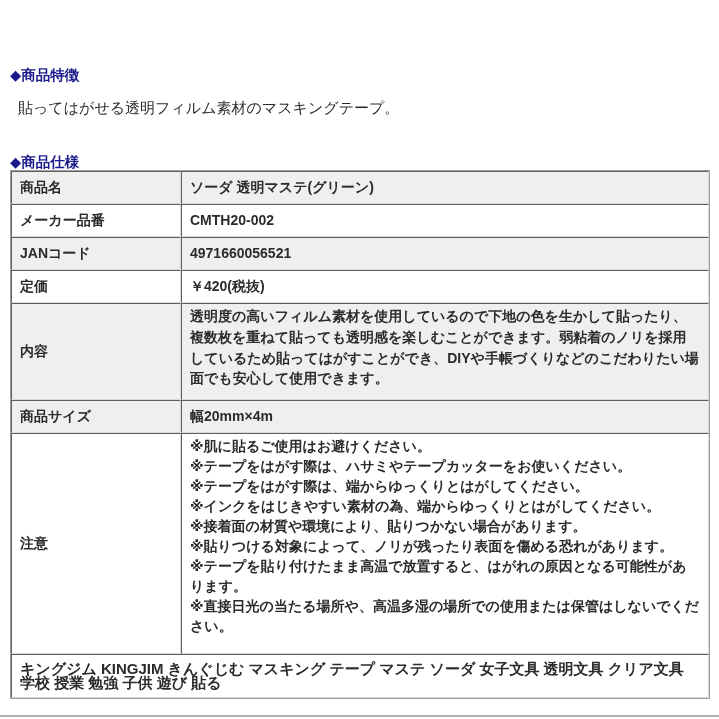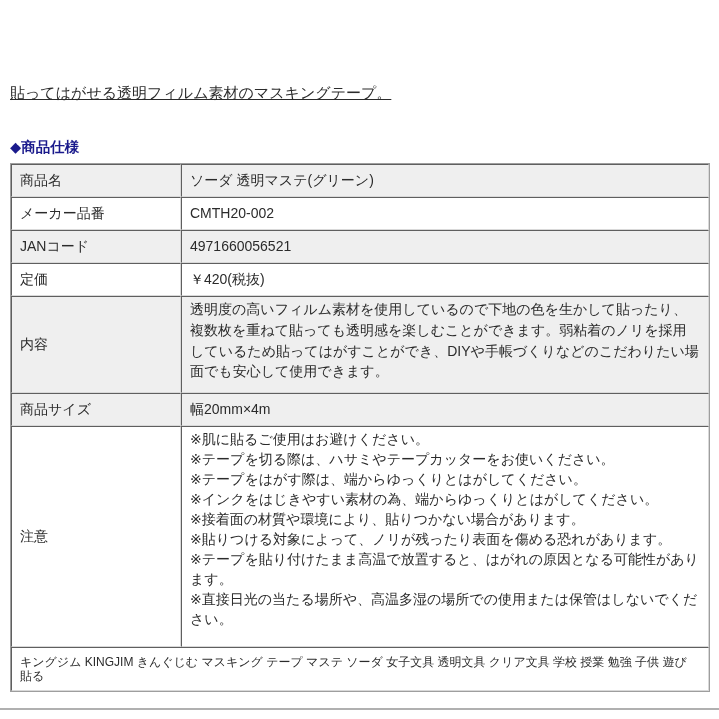--- a/index.html
+++ b/index.html
@@ -21,35 +21,35 @@
   .section-heading {
     color: #1a1a8c;
     font-weight: bold;
     font-size: 14.5px;
     line-height: 15px;
     margin: 0;
   }
   .features-text {
     font-size: 15px;
     line-height: 16px;
-    margin: 17px 0 0 0;
+    margin: 17px 0 0 8px;
     color: #2b2b2b;
-    text-decoration: underline;
   }
   .specs-heading {
     margin-top: 39px;
   }
   table.spec-table {
-    margin-top: 8px;
+    margin-top: 0;
     width: 700px;
     border-collapse: separate;
     border-spacing: 0;
     border: 1px solid #9e9e9e;
     background: #ffffff;
     table-layout: fixed;
+    font-weight: bold;
   }
   table.spec-table td {
     border-top: 1px solid #5f5f5f;
     border-left: 1px solid #5f5f5f;
     border-bottom: 1px solid #d9d9d9;
     border-right: 1px solid #d9d9d9;
     font-size: 14px;
     line-height: 17px;
     padding: 7px 8px;
     vertical-align: middle;
@@ -65,37 +65,38 @@
     line-height: 20.75px;
     padding-top: 2px;
     padding-bottom: 10px;
   }
   table.spec-table td.value.multiline {
     line-height: 20px;
     padding-top: 2px;
     padding-bottom: 17px;
   }
   table.spec-table td.keywords-cell {
-    font-size: 12px;
+    font-size: 15px;
     line-height: 14px;
     padding: 7px 8px;
     background: #ffffff;
   }
   .bottom-rule {
     margin-top: 16px;
     width: 719px;
     height: 0;
     border-top: 2px solid #b0b0b0;
   }
 </style>
 </head>
 <body>
 
 <div class="content">
 
+  <div class="section-heading">◆商品特徴</div>
 
   <div class="features-text">貼ってはがせる透明フィルム素材のマスキングテープ。</div>
 
   <div class="section-heading specs-heading">◆商品仕様</div>
 
   <table class="spec-table">
     <tbody>
         <tr class="stripe">
           <td class="label">商品名</td>
           <td class="value">ソーダ 透明マステ(グリーン)</td>
@@ -117,21 +118,21 @@
           <td class="value wrap">透明度の高いフィルム素材を使用しているので下地の色を生かして貼ったり、複数枚を重ねて貼っても透明感を楽しむことができます。弱粘着のノリを採用しているため貼ってはがすことができ、DIYや手帳づくりなどのこだわりたい場面でも安心して使用できます。</td>
         </tr>
         <tr class="stripe">
           <td class="label">商品サイズ</td>
           <td class="value">幅20mm×4m</td>
         </tr>
         <tr>
           <td class="label">注意</td>
           <td class="value multiline">
             <div>※肌に貼るご使用はお避けください。</div>
-            <div>※テープを切る際は、ハサミやテープカッターをお使いください。</div>
+            <div>※テープをはがす際は、ハサミやテープカッターをお使いください。</div>
             <div>※テープをはがす際は、端からゆっくりとはがしてください。</div>
             <div>※インクをはじきやすい素材の為、端からゆっくりとはがしてください。</div>
             <div>※接着面の材質や環境により、貼りつかない場合があります。</div>
             <div>※貼りつける対象によって、ノリが残ったり表面を傷める恐れがあります。</div>
             <div>※テープを貼り付けたまま高温で放置すると、はがれの原因となる可能性があります。</div>
             <div>※直接日光の当たる場所や、高温多湿の場所での使用または保管はしないでください。</div>
           </td>
         </tr>
         <tr>
           <td colspan="2" class="keywords-cell">キングジム KINGJIM きんぐじむ マスキング テープ マステ ソーダ 女子文具 透明文具 クリア文具 学校 授業 勉強 子供 遊び 貼る</td>

